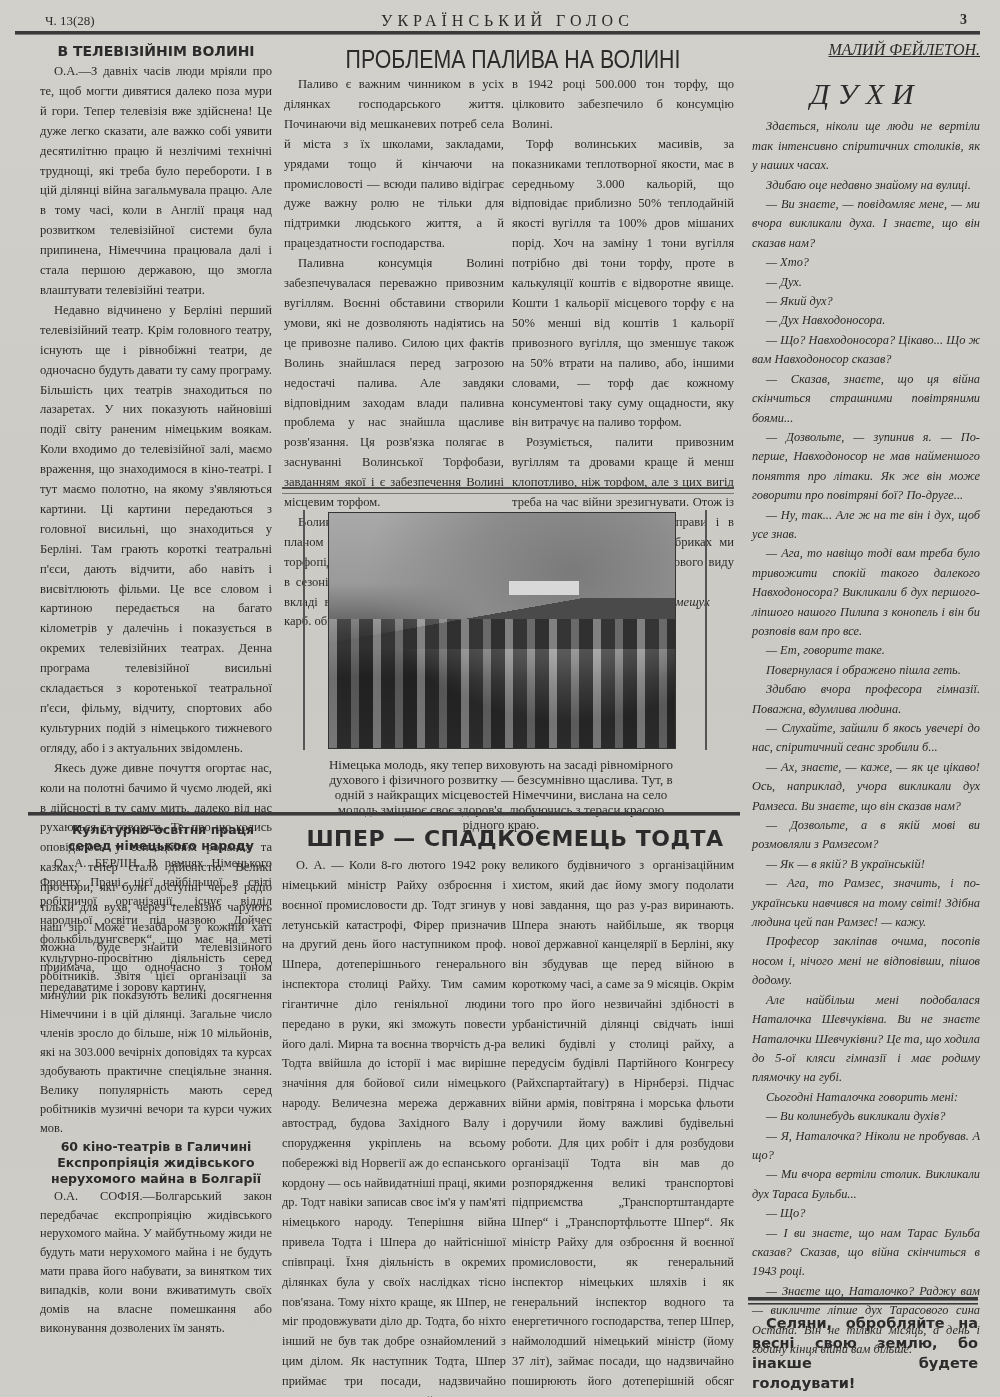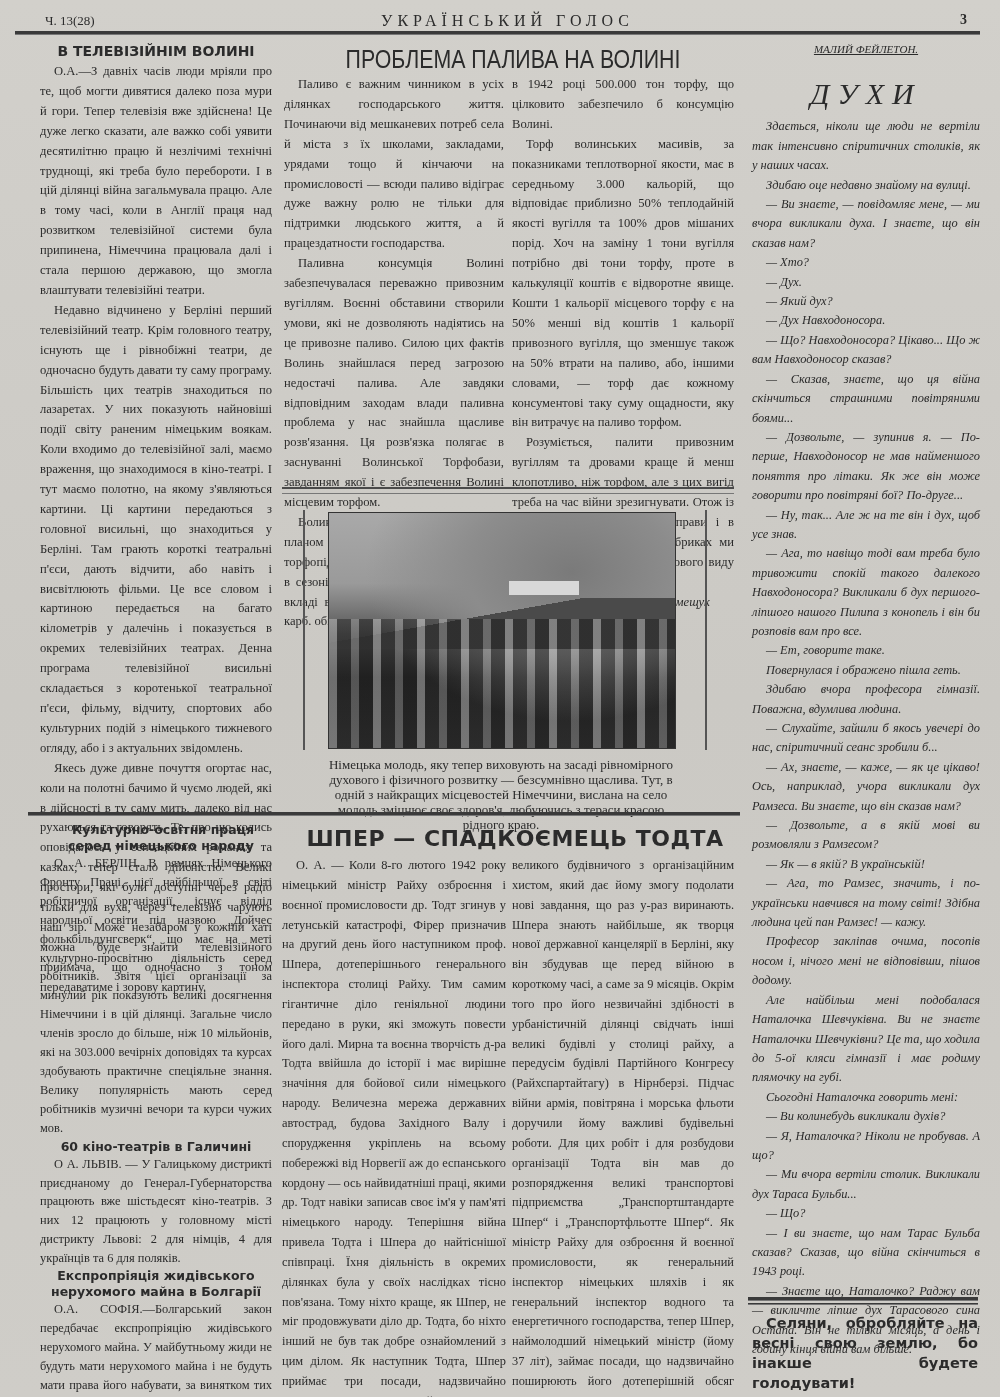--- a/index.html
+++ b/index.html
@@ -68,21 +68,21 @@
   <div class="frame-line" style="left:303px;top:510px;height:240px;"></div>
   <div class="frame-line" style="left:705px;top:510px;height:240px;"></div>
   <div class="photo" style="left:328px;top:512px;width:346px;height:235px;">
     <div class="hill"></div>
     <div class="castle"></div>
     <div class="figs"></div>
   </div>
   <div class="caption" style="left:325px;top:757px;width:352px;">Німецька молодь, яку тепер виховують на засаді рівномірного духового і фізичного розвитку — безсумнівно щаслива. Тут, в одній з найкращих місцевостей Німеччини, вислана на село молодь зміцнює своє здоров'я, любуючись з тераси красою рідного краю.</div>
 
   <div class="col ital" style="left:752px;top:40px;width:228px;font-size:12.4px;line-height:19.4px;">
-    <div style="text-decoration:underline;font-size:11px;text-indent:0;text-align:center;">МАЛИЙ ФЕЙЛЕТОН.</div>
+    <div style="text-decoration:underline;font-size:16px;text-indent:0;text-align:right;">МАЛИЙ ФЕЙЛЕТОН.</div>
     <div style="text-align:center;font-size:30px;letter-spacing:8px;line-height:46px;margin-top:12px;">ДУХИ</div>
     <div id="feuilleton-body">
         <p>Здається, ніколи ще люди не вертіли так інтенсивно спіритичних столиків, як у наших часах.</p>
         <p>Здибаю оце недавно знайому на вулиці.</p>
         <p>— Ви знаєте, — повідомляє мене, — ми вчора викликали духа. І знаєте, що він сказав нам?</p>
         <p>— Хто?</p>
         <p>— Дух.</p>
         <p>— Який дух?</p>
         <p>— Дух Навходоносора.</p>
         <p>— Що? Навходоносора? Цікаво... Що ж вам Навходоносор сказав?</p>
@@ -113,21 +113,20 @@
   <div class="rule" style="left:748px;top:1297px;width:230px;"></div>
   <div class="rule" style="left:748px;top:1303px;width:230px;height:1px;"></div>
   <div class="h-sans" style="position:absolute;left:752px;top:1313px;width:226px;font-size:14.5px;line-height:20px;text-align:justify;text-indent:14px;">Селяни, обробляйте на весні свою землю, бо інакше будете голодувати!</div>
 
   <div class="rule" style="left:28px;top:812px;width:712px;"></div>
 
   <div class="col" style="left:40px;top:822px;width:232px;font-size:12.4px;line-height:18.9px;">
     <div class="h-sans" style="font-size:12.5px;line-height:16px;padding:0 18px;text-align:right;">Культурно-освітня праця серед німецького народу</div>
     <p>О. А. БЕРЛІН. В рямцях Німецького Фронту Праці, цієї найбільшої в світі робітничої організації, існує відділ народньої освіти під назвою „Дойчес фолькбільдунгсверк“, що має на меті культурно-просвітню діяльність серед робітників. Звітя цієї організації за минулий рік показують великі досягнення Німеччини і в цій ділянці. Загальне число членів зросло до більше, ніж 10 мільйонів, які на 303.000 вечірніх доповідях та курсах здобувають практичне спеціяльне знання. Велику популярність мають серед робітників музичні вечори та курси чужих мов.</p>
     <div class="h-sans" style="font-size:12.5px;line-height:17px;">60 кіно-театрів в Галичині</div>
-    <p>О А. ЛЬВІВ. — У Галицькому дистрикті приєднаному до Генерал-Губернаторства працюють вже шістьдесят кіно-театрів. З них 12 працюють у головному місті дистрикту Львові: 2 для німців, 4 для українців та 6 для поляків.</p>
     <div class="h-sans" style="font-size:12.5px;line-height:16px;">Експропріяція жидівського нерухомого майна в Болгарії</div>
     <p>О.А. СОФІЯ.—Болгарський закон передбачає експропріяцію жидівського нерухомого майна. У майбутньому жиди не будуть мати нерухомого майна і не будуть мати права його набувати, за винятком тих випадків, коли вони вживатимуть своїх домів на власне помешкання або виконування дозволених їм занять.</p>
   </div>
 
   <div class="h-sans" style="position:absolute;left:280px;top:824px;width:470px;font-size:22px;line-height:30px;letter-spacing:0.5px;">ШПЕР — СПАДКОЄМЕЦЬ ТОДТА</div>
   <div class="col" style="left:282px;top:856px;width:224px;font-size:12.4px;line-height:19.85px;">
     <p>О. А. — Коли 8-го лютого 1942 року німецький міністр Райху озброєння і воєнної промисловости др. Тодт згинув у летунській катастрофі, Фірер призначив на другий день його наступником проф. Шпера, дотеперішнього генерального інспектора столиці Райху. Тим самим гігантичне діло генiяльної людини передано в руки, які зможуть повести його далі. Мирна та воєнна творчість д-ра Тодта ввійшла до історії і має вирішне значіння для бойової сили німецького народу. Величезна мережа державних автострад, будова Західного Валу і спорудження укріплень на всьому побережжі від Норвегії аж до еспанського кордону — ось найвидатніші праці, якими др. Тодт навіки записав своє ім'я у пам'яті німецького народу. Теперішня війна привела Тодта і Шпера до найтіснішої співпраці. Їхня діяльність в окремих ділянках була у своїх наслідках тісно пов'язана. Тому ніхто краще, як Шпер, не міг продовжувати діло др. Тодта, бо ніхто інший не був так добре ознайомлений з цим ділом. Як наступник Тодта, Шпер приймає три посади, надзвичайно важливі для вислідів війни. Круг їх завдань такий широкий, що тільки небуденній людині можна було їх доручити. Так само як Тодт, Шпер поєднує в своїй особі геніяльний хист</p>
   </div>
   <div class="col" style="left:512px;top:856px;width:222px;font-size:12.4px;line-height:19.85px;">
     <p class="noind">великого будівничого з організаційним хистом, який дає йому змогу подолати нові завдання, що раз у-раз виринають. Шпера знають найбільше, як творця нової державної канцелярії в Берліні, яку він збудував ще перед війною в короткому часі, а саме за 9 місяців. Окрім того про його незвичайні здібності в урбаністичній ділянці свідчать інші великі будівлі у столиці райху, а передусім будівлі Партійного Конгресу (Райхспартайтагу) в Нірнберзі. Підчас війни армія, повітряна і морська фльоти доручили йому важливі будівельні роботи. Для цих робіт і для розбудови організації Тодта він мав до розпорядження великі транспортові підприємства „Транспортштандарте Шпер“ і „Транспортфльотте Шпер“. Як міністр Райху для озброєння й воєнної промисловости, як генеральний інспектор німецьких шляхів і як генеральний інспектор водного та енергетичного господарства, тепер Шпер, наймолодший німецький міністр (йому 37 літ), займає посади, що надзвичайно поширюють його дотеперішній обсяг праці. Він далі провадитиме діло німецької безпеки та перемоги в дусі покійного великого німецького інженера, до якого він сам наближається своєю власною творчою силою і видатним знанням.</p>

